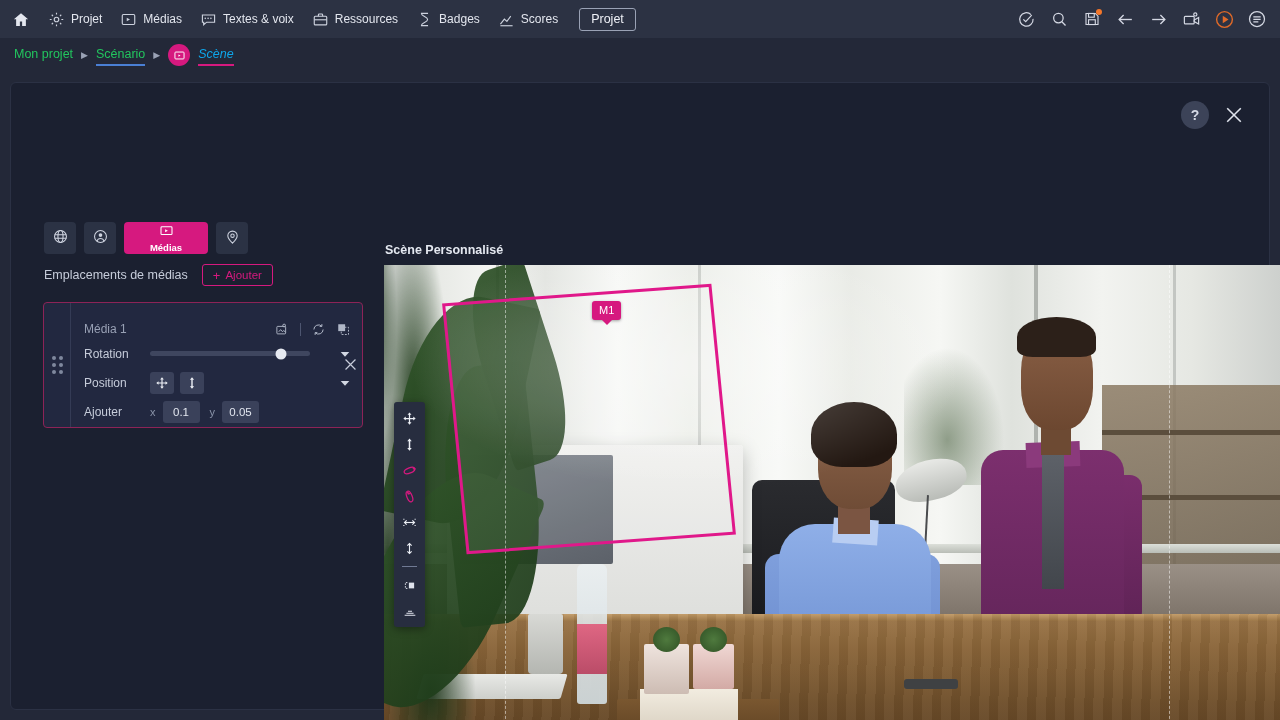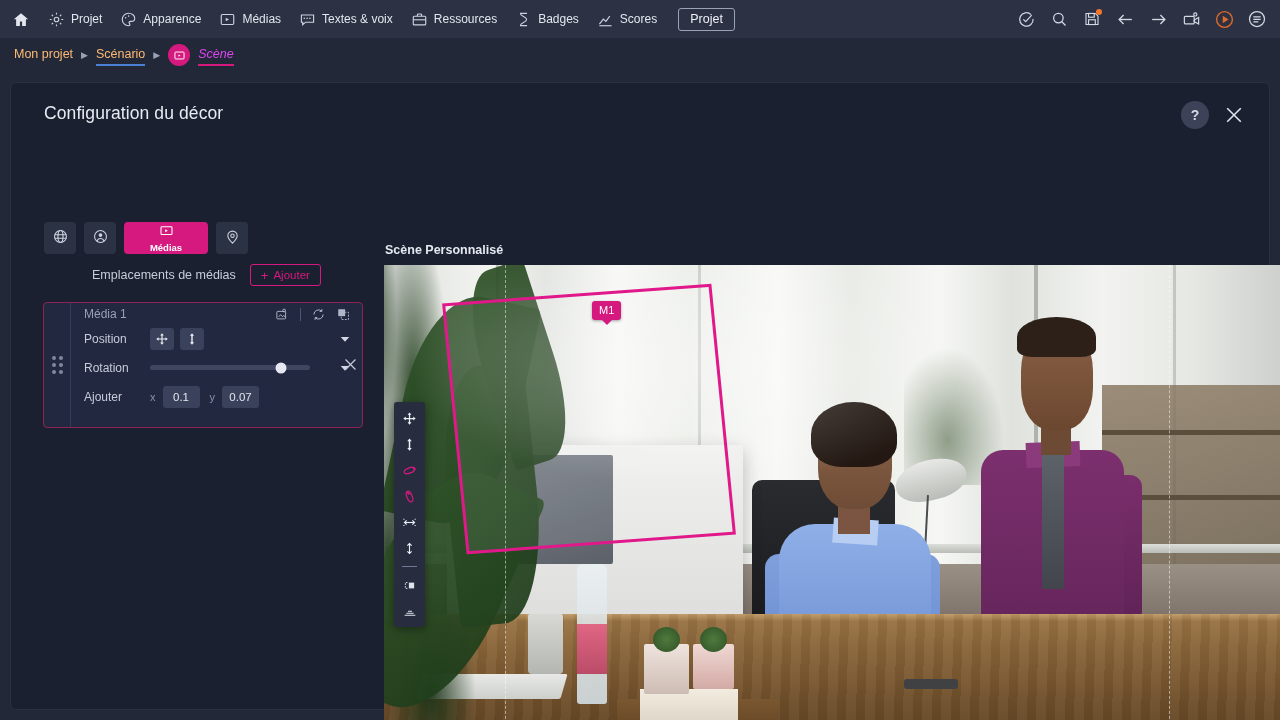--- a/index.html
+++ b/index.html
@@ -49,32 +49,32 @@
     width: 6px; height: 6px; border-radius: 50%; background: #f4762a;
   }
 
   
   #breadcrumb {
     position: absolute; left: 0; top: 38px; width: 1280px; height: 34px;
     display: flex; align-items: center; padding-left: 14px;
     background: #232838;
   }
   .crumb {
-    color: #fdba74; font-size: 12.5px; cursor: pointer;
+    color: #22c55e; font-size: 12.5px; cursor: pointer;
     position: relative; padding-bottom: 3px;
   }
   .crumb.u-blue::after {
     content: ""; position: absolute; left: 0; right: 0; bottom: -2px;
     height: 2px; background: #4a7fd4;
   }
   .crumb.u-pink::after {
     content: ""; position: absolute; left: 0; right: 0; bottom: -2px;
     height: 2px; background: #d6197f;
   }
-  .crumb.active { font-style: italic; color: #d946ef; }
+  .crumb.active { font-style: italic; color: #0ea5e9; }
   .crumb-sep {
     color: #9aa2b5; font-size: 9px; margin: 0 8px;
     display: flex; align-items: center;
   }
   .crumb-icon {
     width: 22px; height: 22px; border-radius: 50%;
     background: #d6197f; margin-right: 8px;
     display: flex; align-items: center; justify-content: center;
   }
 
@@ -117,21 +117,21 @@
     align-items: center; justify-content: center; cursor: pointer;
     color: #cfd4e0;
   }
   .mtab.active { background: #d6197f; color: #fff; }
   .mtab.wide { padding: 0 14px; min-width: 84px; gap: 1px; }
   .mtab .lbl { font-size: 9.5px; font-weight: bold; line-height: 1; }
 
   
   #slots-header {
     position: absolute; left: 33px; top: 181px;
-    display: flex; align-items: center; gap: 14px; margin-left: 48px;
+    display: flex; align-items: center; gap: 14px;
   }
   #slots-label { color: #c6ccda; font-size: 12.5px; }
   #add-btn {
     height: 22px; padding: 0 10px;
     border: 1px solid #d6197f; border-radius: 3px;
     color: #d6197f; font-size: 11.5px;
     display: flex; align-items: center; gap: 5px; cursor: pointer;
     background: transparent;
   }
   #add-btn .plus { font-size: 13px; line-height: 1; }
@@ -147,21 +147,21 @@
   }
   .drag-handle {
     width: 26px; display: flex; align-items: center; justify-content: center;
     cursor: grab; flex: 0 0 26px;
   }
   .dh-grid {
     display: grid; grid-template-columns: repeat(2, 4px);
     grid-auto-rows: 4px; gap: 3px;
   }
   .dh-grid i { width: 4px; height: 4px; border-radius: 50%; background: #7f889d; display: block; }
-  .card-body { flex: 1; border-left: 1px solid #343b55; padding: 1px 0 0 0; position: relative; }
+  .card-body { flex: 1; border-left: 1px solid #343b55; padding: 16px 0 0 0; position: relative; }
   .card-head {
     display: flex; align-items: center; height: 20px;
     padding: 0 10px 0 13px;
   }
   .card-title { color: #98a0b4; font-size: 12px; flex: 1; }
   .card-icons { display: flex; align-items: center; gap: 8px; }
   .ci { width: 17px; height: 17px; cursor: pointer; display: flex; align-items: center; justify-content: center; }
   .ci-div { width: 1px; height: 13px; background: #4d5570; margin: 0 1px; }
   .prop-row {
     display: flex; align-items: center; height: 29px;
@@ -473,30 +473,20 @@
     <div class="tb-item">
       <span class="ico">
         <svg viewBox="0 0 24 24" width="17" height="17" fill="none" stroke="#cdd2de" stroke-width="1.6">
           <circle cx="12" cy="12" r="3.2"></circle>
           <path d="M12 2.5v2.6M12 18.9v2.6M21.5 12h-2.6M5.1 12H2.5M18.7 5.3l-1.8 1.8M7.1 16.9l-1.8 1.8M18.7 18.7l-1.8-1.8M7.1 7.1 5.3 5.3"></path>
         </svg>
       </span>
       <span>Projet</span>
     </div>
 
-    <div class="tb-item">
-      <span class="ico">
-        <svg viewBox="0 0 24 24" width="17" height="17" fill="none" stroke="#cdd2de" stroke-width="1.6">
-          <path d="M12 3.2a8.8 8.8 0 1 0 0 17.6c1.3 0 2-.8 2-1.8 0-1.6-1.3-1.7-1.3-2.8 0-.9.8-1.5 1.9-1.5h1.6c2.6 0 4.6-2 4.6-4.6C20.8 6.3 16.9 3.2 12 3.2z"></path>
-          <circle cx="8" cy="9.4" r="1.1" fill="#cdd2de" stroke="none"></circle>
-          <circle cx="12.2" cy="7.2" r="1.1" fill="#cdd2de" stroke="none"></circle>
-        </svg>
-      </span>
-      <span>Apparence</span>
-    </div>
 
 
     <div class="tb-item">
       <span class="ico">
         <svg viewBox="0 0 24 24" width="17" height="17" fill="none" stroke="#cdd2de" stroke-width="1.6">
           <rect x="3.2" y="5" width="17.6" height="14" rx="1.6"></rect>
           <path d="M9.5 9.4v5.2l4.6-2.6z" fill="#cdd2de" stroke="none"></path>
         </svg>
       </span>
       <span>Médias</span>
@@ -611,21 +601,20 @@
     <svg viewBox="0 0 24 24" width="13" height="13" fill="none" stroke="#fff" stroke-width="1.8">
       <rect x="3.6" y="5.6" width="16.8" height="12.8" rx="1.6"></rect>
       <path d="M10 10v4.4l4-2.2z" fill="#fff" stroke="none"></path>
     </svg>
   </span>
   <span class="crumb u-pink active">Scène</span>
 </div>
 
 <div id="panel">
 
-  <div id="panel-title">Configuration du décor</div>
 
   <div id="panel-actions">
     <div class="help-btn">?</div>
     <div class="close-btn">
       <svg viewBox="0 0 24 24" width="22" height="22" fill="none" stroke="#dfe3ec" stroke-width="1.7">
         <path d="M4.6 4.6 19.4 19.4M19.4 4.6 4.6 19.4"></path>
       </svg>
     </div>
   </div>
 
@@ -709,58 +698,58 @@
           <span class="ci">
             <svg viewBox="0 0 24 24" width="15" height="15" fill="none" stroke="#b0b7c7" stroke-width="1.5">
               <rect x="3.6" y="3.6" width="11" height="11" fill="#b0b7c7" stroke="none"></rect>
               <rect x="8.4" y="8.4" width="11.6" height="11.6" stroke-dasharray="3 2.2"></rect>
             </svg>
           </span>
         </span>
       </div>
 
       <div class="prop-row">
+        <span class="prop-label">Rotation</span>
+        <span class="slider-wrap">
+          <span class="slider-track">
+            <span class="slider-thumb" id="rot-thumb" style="left: 82%;"></span>
+          </span>
+        </span>
+        <span class="chev">
+          <svg viewBox="0 0 14 14" width="12" height="12" fill="#d2d7e3">
+              <path d="M2 4.6h10L7 10.2z"></path>
+            </svg>
+        </span>
+      </div>
+
+      <div class="prop-row">
         <span class="prop-label">Position</span>
         <span class="seg-btn">
           <svg viewBox="0 0 24 24" width="14" height="14" fill="#eceff5">
             <path d="M12 2.2 8.8 6h2.2v5H6V8.8L2.2 12 6 15.2V13h5v5H8.8L12 21.8 15.2 18H13v-5h5v2.2L21.8 12 18 8.8V11h-5V6h2.2z"></path>
           </svg>
         </span>
         <span class="seg-btn">
           <svg viewBox="0 0 24 24" width="14" height="14" fill="#eceff5">
             <path d="M12 2.2 8.4 6.6h2.4v10.8H8.4L12 21.8l3.6-4.4h-2.4V6.6h2.4z"></path>
           </svg>
         </span>
         <span class="chev">
           <svg viewBox="0 0 14 14" width="12" height="12" fill="#d2d7e3">
               <path d="M2 4.6h10L7 10.2z"></path>
             </svg>
         </span>
       </div>
 
       <div class="prop-row">
-        <span class="prop-label">Rotation</span>
-        <span class="slider-wrap">
-          <span class="slider-track">
-            <span class="slider-thumb" id="rot-thumb" style="left: 82%;"></span>
-          </span>
-        </span>
-        <span class="chev">
-          <svg viewBox="0 0 14 14" width="12" height="12" fill="#d2d7e3">
-              <path d="M2 4.6h10L7 10.2z"></path>
-            </svg>
-        </span>
-      </div>
-
-      <div class="prop-row">
         <span class="prop-label">Ajouter</span>
         <span class="axis-lbl">x</span>
         <span class="num-field">0.1</span>
         <span class="axis-lbl" style="margin-left:10px">y</span>
-        <span class="num-field">0.07</span>
+        <span class="num-field">0.05</span>
       </div>
 
     </div>
   </div>
 
   <div id="card-close-outer">
     <svg viewBox="0 0 24 24" width="17" height="17" fill="none" stroke="#c7ccda" stroke-width="1.7">
       <path d="M5 5 19 19M19 5 5 19"></path>
     </svg>
   </div>

